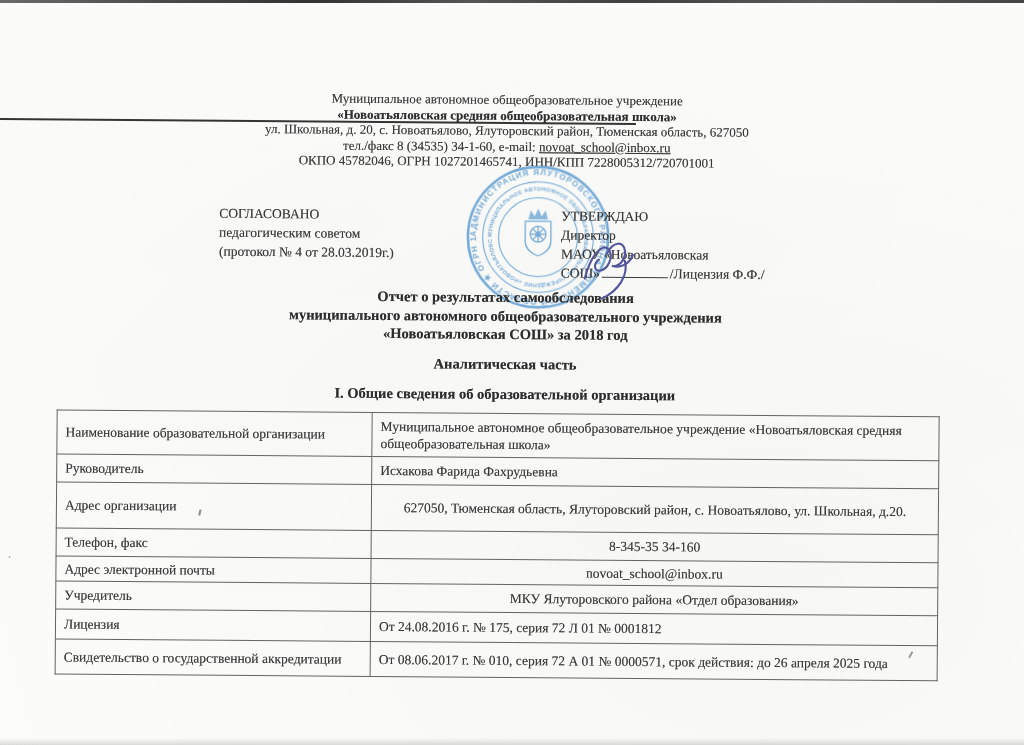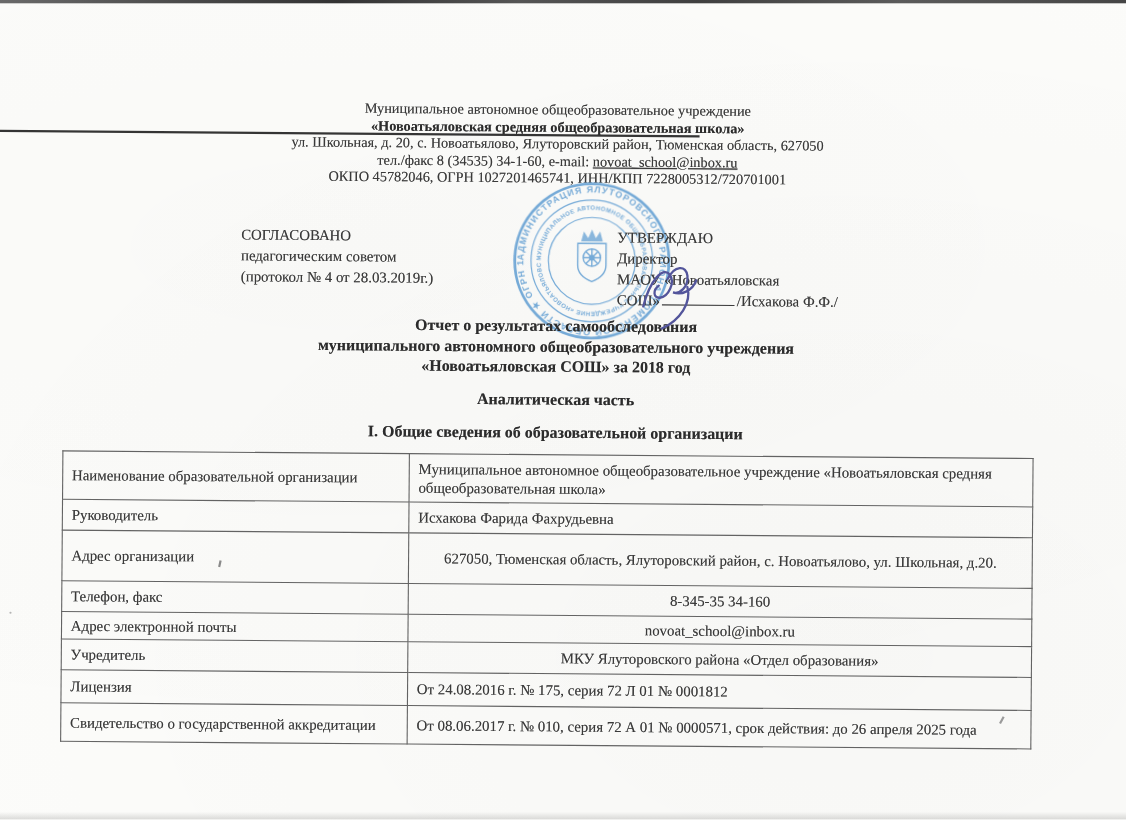--- a/index.html
+++ b/index.html
@@ -167,21 +167,21 @@
           <path class="emblem" d="M80,69 V85 M72,77 H88 M74.5,71.5 L85.5,82.5 M85.5,71.5 L74.5,82.5"></path>
           <circle cx="80" cy="77" r="2.2" stroke-width="1.1"></circle>
         </g>
       </svg>
     </div>
 
     <div class="approval-right soft">
       <div>УТВЕРЖДАЮ</div>
       <div>Директор</div>
       <div>МАОУ «Новоатьяловская</div>
-      <div><span>СОШ»</span><span class="sig-underline"></span><span>/Исхакова Ф.Ф./</span></div>
+      <div><span>СОШ»</span><span class="sig-underline"></span><span>/Лицензия Ф.Ф./</span></div>
     </div>
 
     <div class="signature">
       <svg viewBox="0 0 84 66" xmlns="http://www.w3.org/2000/svg">
         <path d="M6,42 C12,18 24,5 30,13 C35,20 29,33 21,34 C15,34.5 14.5,27 20,23"></path>
         <path d="M28,17 C34,4 45,4 46,14 C47,24 39,31 33,29 C41,32 51,27 54,18"></path>
         <path d="M46,24 C50,38 40,54 23,62"></path>
       </svg>
     </div>
 

